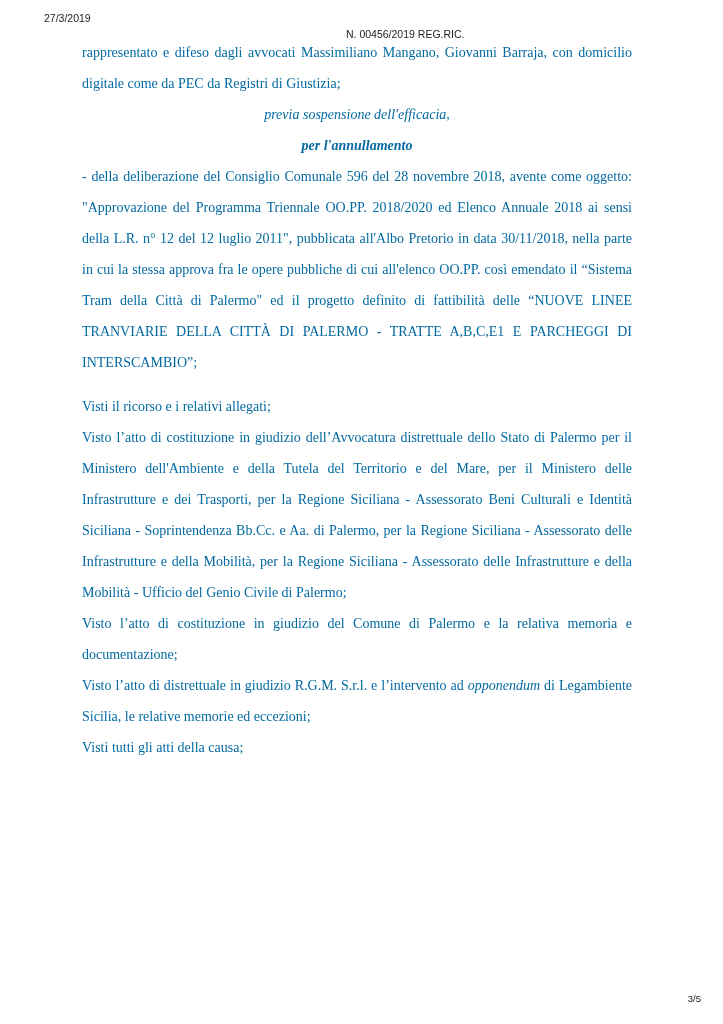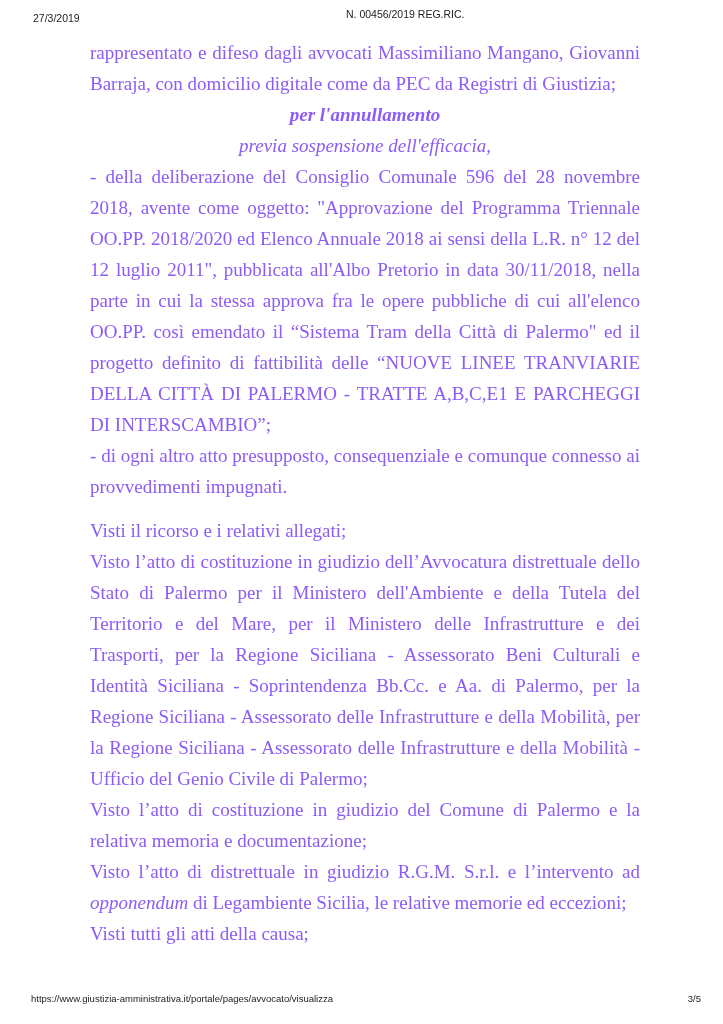--- a/index.html
+++ b/index.html
@@ -15,33 +15,33 @@
     overflow: hidden;
     font-family: "Liberation Serif", serif;
   }
   
   .print-meta {
     position: absolute;
     font-family: "Liberation Sans", sans-serif;
     color: #1c1c1c;
     white-space: nowrap;
   }
-  .hdr-date   { left: 33px;  top: 12px; font-size: 10.5px; }
-  .hdr-case   { left: 346px; top: 8px; font-size: 10.5px; }
+  .hdr-date   { left: 44px;  top: 12px; font-size: 10.5px; }
+  .hdr-case   { left: 346px; top: 28px; font-size: 10.5px; }
   .ftr-url    { left: 31px;  top: 993px; font-size: 9.5px; }
   .ftr-page   { right: 22px; top: 993px; font-size: 9.5px; }
 
   
   .content {
     position: absolute;
-    left: 90px;
+    left: 82px;
     top: 37px;
     width: 550px;
-    color: #8b5cf6;
-    font-size: 19px;
+    color: #0369a1;
+    font-size: 14px;
     line-height: 31px;
     text-align: justify;
     hyphens: none;
   }
   .content p { margin: 0; }
   .centered { text-align: center; }
   .bold     { font-weight: bold; }
   .italic   { font-style: italic; margin-top: 18px; }
   .para-gap { margin-top: 13px !important; }
 </style>
@@ -51,39 +51,37 @@
 <div class="page">
 
   <div class="print-meta hdr-date">27/3/2019</div>
 
   <div class="print-meta hdr-case">N. 00456/2019 REG.RIC.</div>
 
   <div class="content">
 
     <p>rappresentato e difeso dagli avvocati Massimiliano Mangano, Giovanni Barraja, con domicilio digitale come da PEC da Registri di Giustizia;</p>
 
+    <p class="centered italic">previa sospensione dell'efficacia,</p>
+
     <p class="centered bold italic">per l'annullamento</p>
-
-    <p class="centered italic">previa sospensione dell'efficacia,</p>
 
     <p>- della deliberazione del Consiglio Comunale 596 del 28 novembre 2018, avente come oggetto: "Approvazione del Programma Triennale OO.PP. 2018/2020 ed Elenco Annuale 2018 ai sensi della L.R. n° 12 del 12 luglio 2011", pubblicata all'Albo Pretorio in data 30/11/2018, nella parte in cui la stessa approva fra le opere pubbliche di cui all'elenco OO.PP. così emendato il “Sistema Tram della Città di Palermo" ed il progetto definito di fattibilità delle “NUOVE LINEE TRANVIARIE DELLA CITTÀ DI PALERMO - TRATTE A,B,C,E1 E PARCHEGGI DI INTERSCAMBIO”;</p>
 
-    <p>- di ogni altro atto presupposto, consequenziale e comunque connesso ai provvedimenti impugnati.</p>
 
     <p class="para-gap">Visti il ricorso e i relativi allegati;</p>
 
     <p>Visto l’atto di costituzione in giudizio dell’Avvocatura distrettuale dello Stato di Palermo per il Ministero dell'Ambiente e della Tutela del Territorio e del Mare, per il Ministero delle Infrastrutture e dei Trasporti, per la Regione Siciliana - Assessorato Beni Culturali e Identità Siciliana - Soprintendenza Bb.Cc. e Aa. di Palermo, per la Regione Siciliana - Assessorato delle Infrastrutture e della Mobilità, per la Regione Siciliana - Assessorato delle Infrastrutture e della Mobilità - Ufficio del Genio Civile di Palermo;</p>
 
     <p>Visto l’atto di costituzione in giudizio del Comune di Palermo e la relativa memoria e documentazione;</p>
 
     <p><span>Visto l’atto di distrettuale in giudizio R.G.M. S.r.l. e l’intervento ad </span><span class="italic">opponendum</span><span> di Legambiente Sicilia, le relative memorie ed eccezioni;</span></p>
 
 
 
     <p>Visti tutti gli atti della causa;</p>
 
   </div>
 
-  <div class="print-meta ftr-url">https://www.giustizia-amministrativa.it/portale/pages/avvocato/visualizza</div>
 
   <div class="print-meta ftr-page">3/5</div>
 
 </div>
 
 </body></html>

